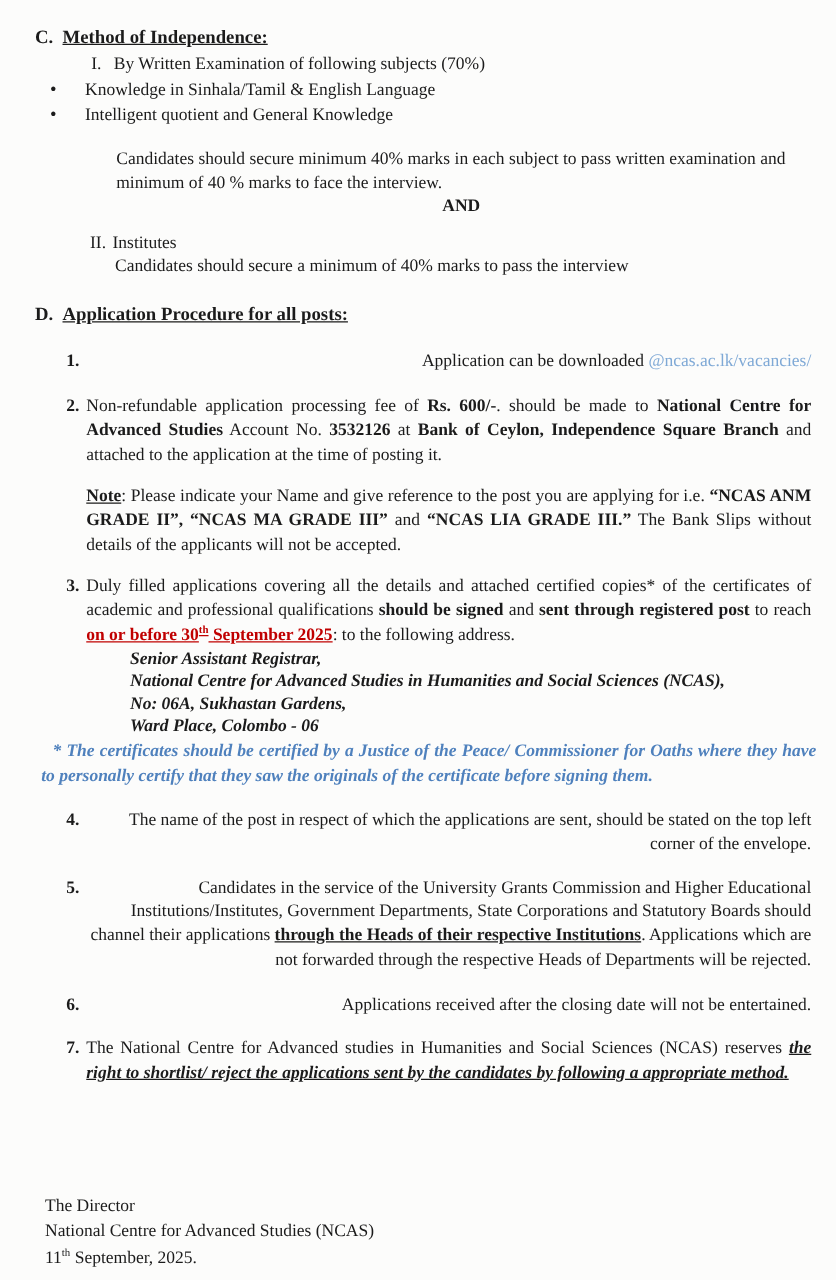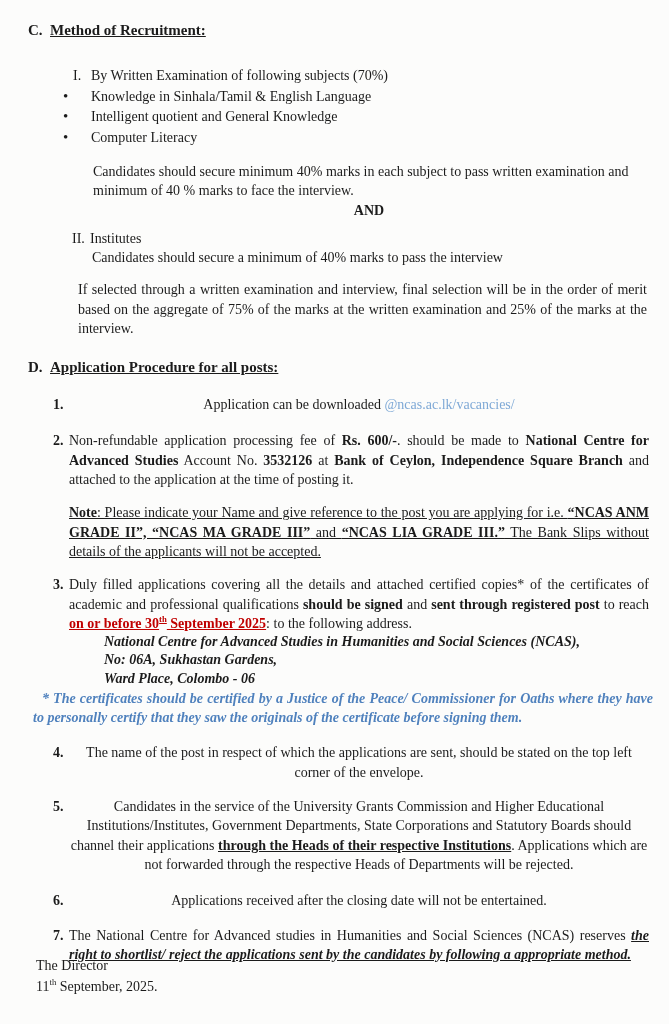--- a/index.html
+++ b/index.html
@@ -13,43 +13,43 @@
     line-height:1.38;
     color:#1b1b1b;
     overflow:hidden;
     box-sizing:border-box;
     padding-top:20px;
   }
   .sec-heading { margin-left:28px; font-size:15px; font-weight:bold; }
   .sec-heading .sec-label { display:inline-block; width:22px; }
   .sec-heading .sec-title { text-decoration:underline; }
 
-  .roman-item { margin-left:73px; margin-top:25px; }
+  .roman-item { margin-left:73px; margin-top:1px; }
   .roman-item .roman-num { display:inline-block; min-width:18px; }
 
-  ul.bullets { margin:2px 24px 0 91px; padding:0; list-style:none; }
+  ul.bullets { margin:2px 24px 0 68px; padding:0; list-style:none; }
   ul.bullets li { position:relative; line-height:1.45; }
   ul.bullets li::before {
     content:"\2022";
     position:absolute; left:-28px; top:-1px;
     font-size:15px;
   }
 
   .pass-note { margin:13px 24px 0 93px; }
   .and-line { margin:0 24px 0 93px; text-align:center; font-weight:bold; }
 
   .interview-subline { margin-left:92px; }
   .final-para { margin:13px 22px 0 78px; text-align:justify; }
 
   .num-item { display:flex; margin:15px 20px 0 53px; }
   .num-item .num { flex:none; width:16px; font-weight:bold; }
   .num-item .body { flex:1; text-align:justify; }
-  .num-item .body.no-justify { text-align:center; }
+  .num-item .body.no-justify { text-align:right; }
 
-  .note-block { margin:14px 20px 0 69px; text-align:justify;text-decoration:underline; }
+  .note-block { margin:14px 20px 0 69px; text-align:justify; }
 
   .address { margin-left:35px; font-weight:bold; font-style:italic; line-height:1.3; }
 
   .footnote {
     margin:1px 16px 0 33px;
     text-indent:9px;
     color:var(--note-blue, #4f81bd);
     font-weight:bold; font-style:italic;
     text-align:justify;
   }
@@ -65,43 +65,41 @@
   .rt-sup { vertical-align:super; font-size:0.62em; }
   .rt-red { color:var(--deadline-red, #c00000); }
   a.doc-link { color:var(--link-blue, #7fa9d6); text-decoration:none; cursor:pointer; }
 </style>
 </head>
 <body>
 
 <div class="page">
 
   <div class="sec-heading">
-    <span class="sec-label">C.</span><span class="sec-title">Method of Recruitment:</span>
+    <span class="sec-label">C.</span><span class="sec-title">Method of Independence:</span>
   </div>
 
   <div class="roman-item">
     <span class="roman-num">I.</span><span>By Written Examination of following subjects (70%)</span>
   </div>
 
   <ul class="bullets">
     <li>Knowledge in Sinhala/Tamil &amp; English Language</li>
     <li>Intelligent quotient and General Knowledge</li>
-    <li>Computer Literacy</li>
   </ul>
 
   <p class="pass-note" style="margin-top:14px">Candidates should secure minimum 40% marks in each subject to pass written examination and minimum of 40 % marks to face the interview.</p>
 
   <div class="and-line">AND</div>
 
   <div class="roman-item" style="margin-top:9px; margin-left:72px;">
     <span class="roman-num">II.</span><span>Institutes</span>
   </div>
   <div class="interview-subline">Candidates should secure a minimum of 40% marks to pass the interview</div>
 
-  <p class="final-para">If selected through a written examination and interview, final selection  will be in the order of merit   based on the aggregate of 75% of the marks at the written examination and 25% of the marks at the interview.</p>
 
   <div class="sec-heading" style="margin-top:19px">
     <span class="sec-label">D.</span><span class="sec-title">Application Procedure for all posts:</span>
   </div>
 
   <div class="num-item" style="margin-top:17px">
     <span class="num">1.</span>
     <div class="body no-justify"><span>Application can be downloaded </span><a class="doc-link">@ncas.ac.lk/vacancies/</a></div>
   </div>
 
@@ -110,20 +108,21 @@
     <div class="body"><span>Non-refundable application processing fee of </span><span class="rt-b">Rs. 600/-</span><span>. should be made to </span><span class="rt-b">National Centre for Advanced Studies</span><span> Account No. </span><span class="rt-b">3532126</span><span> at </span><span class="rt-b">Bank of Ceylon, Independence Square Branch</span><span> and attached to the application at the time of posting it.</span></div>
   </div>
 
   <div class="note-block"><span class="rt-b rt-u">Note</span><span>: Please indicate your Name and give reference to the post you are applying for i.e. </span><span class="rt-b">“NCAS ANM GRADE II”, “NCAS MA GRADE III”</span><span> and </span><span class="rt-b">“NCAS LIA GRADE III.”</span><span> The Bank Slips without details of the applicants will not be accepted.</span></div>
 
   <div class="num-item" style="margin-top:14px">
     <span class="num">3.</span>
     <div class="body">
       <span><span>Duly filled applications covering all the details and attached certified copies* of the certificates of academic and professional qualifications </span><span class="rt-b">should be signed</span><span> and </span><span class="rt-b">sent through registered post</span><span> to reach </span><span class="rt-b rt-u rt-red">on or before 30</span><span class="rt-b rt-u rt-red rt-sup">th</span><span class="rt-b rt-u rt-red"> September 2025</span><span>:  to the following address.</span></span>
       <div class="address">
+        <span class="method-line">Senior Assistant Registrar,</span>
         <span class="method-line">National Centre for Advanced Studies in Humanities and Social Sciences (NCAS),</span>
         <span class="method-line">No: 06A, Sukhastan Gardens,</span>
         <span class="method-line">Ward Place, Colombo - 06</span>
       </div>
     </div>
   </div>
 
   <div class="footnote">* The certificates should be certified by a Justice of the Peace/ Commissioner for Oaths where they have to personally certify that they saw the originals of the certificate before signing them.</div>
 
   <div class="num-item" style="margin-top:16px">
@@ -141,16 +140,17 @@
     <div class="body no-justify">Applications received after the closing date will not be entertained.</div>
   </div>
 
   <div class="num-item" style="margin-top:15px">
     <span class="num">7.</span>
     <div class="body"><span>The National Centre for Advanced studies in Humanities and Social Sciences (NCAS) reserves </span><span class="rt-b rt-i rt-u">the right to shortlist/ reject the applications sent by the candidates by following a appropriate method.</span></div>
   </div>
 
   <div class="signature">
     <span class="method-line">The Director</span>
+    <span class="method-line">National Centre for Advanced Studies (NCAS)</span>
     <span class="method-line"><span>11</span><span class="rt-sup">th</span><span> September, 2025.</span></span>
   </div>
 
 </div>
 
 </body></html>

